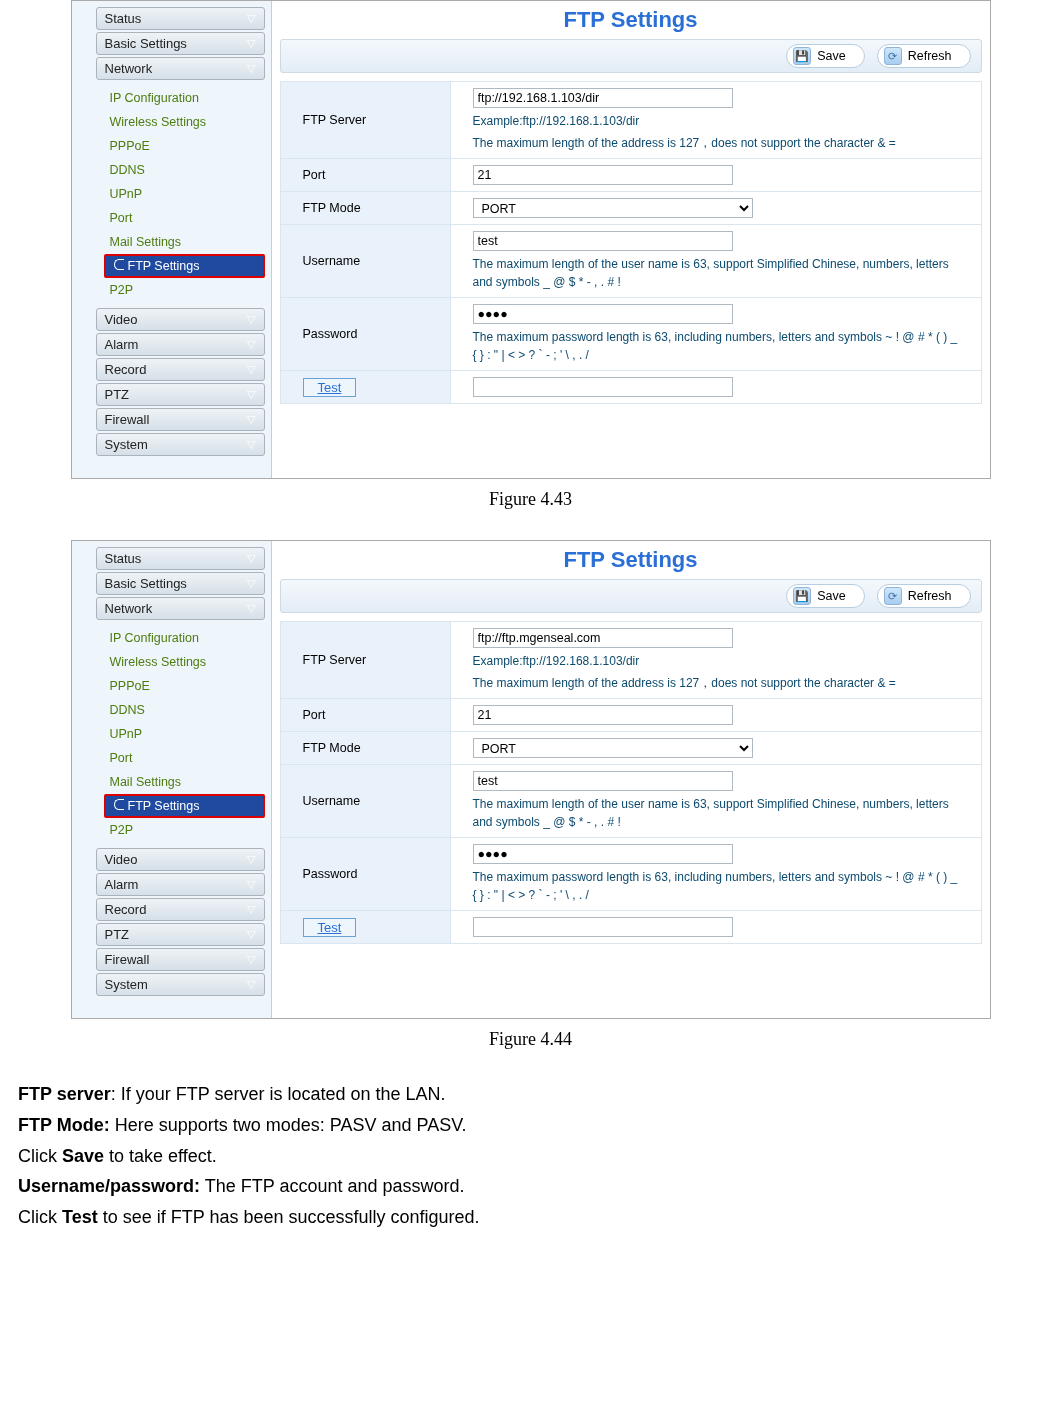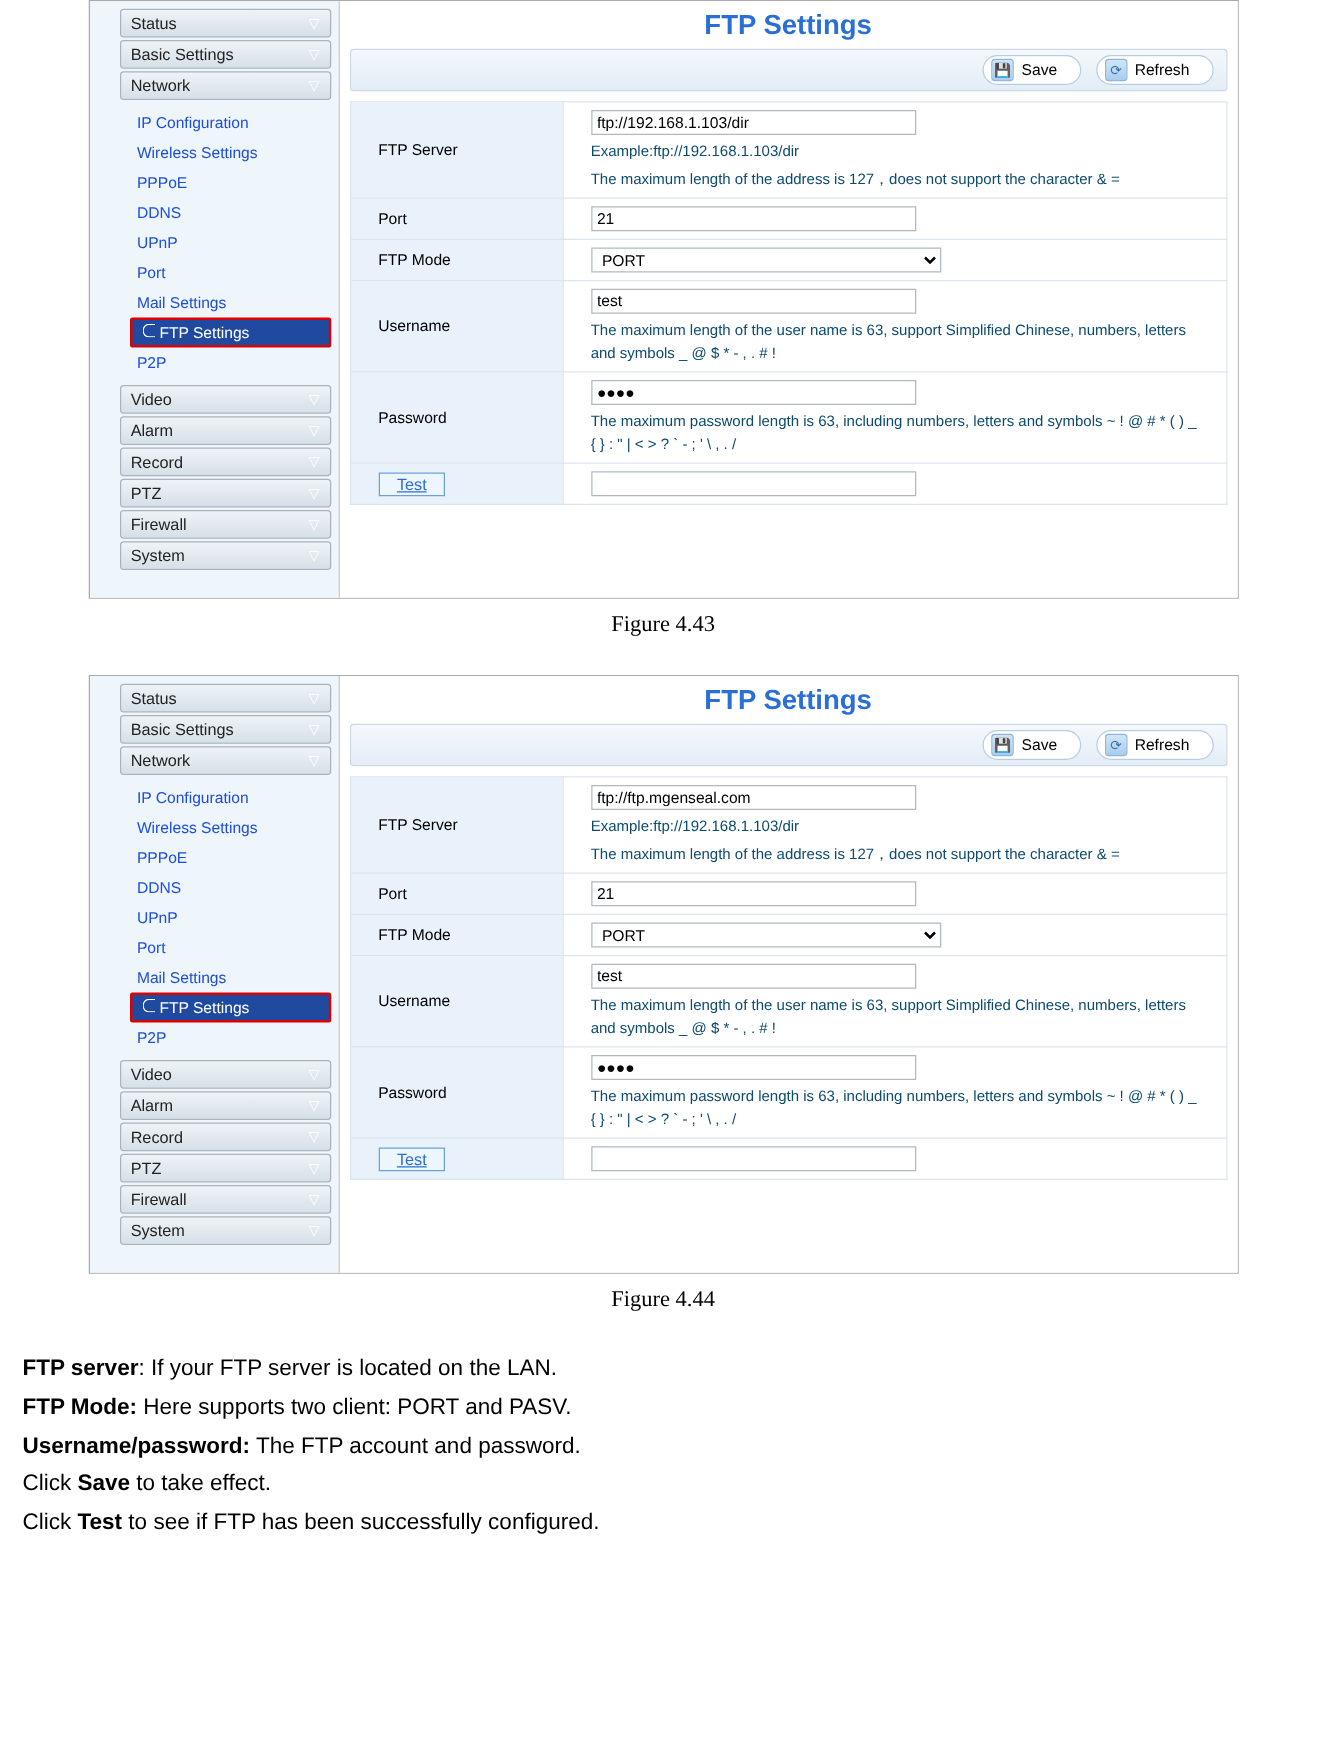--- a/index.html
+++ b/index.html
@@ -12,21 +12,21 @@
   .sidebar { width: 200px; background: #eef5fb; border-right: 1px solid #ccc; padding: 4px 6px 20px 24px; }
   .acc-item {
     display: flex; align-items: center; justify-content: space-between;
     background: linear-gradient(#eef3f7, #d6e0e8);
     border: 1px solid #aab3bb; border-radius: 3px;
     padding: 3px 8px; margin: 2px 0; font-size: 13px; color: #222;
     cursor: pointer;
   }
   .acc-chevron { color: #fff; font-size: 11px; }
   .sub-list { padding: 4px 0 4px 8px; }
-  .sub-item { padding: 5px 6px; font-size: 12.5px; color: #1d4ed8; cursor: pointer; }
+  .sub-item { padding: 5px 6px; font-size: 12.5px; color: #4d7c0f; cursor: pointer; }
   .sub-item.active {
     background: #1f4aa0; color: #fff; border: 2px solid #d00; border-radius: 2px;
     position: relative; padding: 3px 8px;
   }
   .sub-item.active::before {
     content: ""; display: inline-block; width: 9px; height: 9px;
     border: 1px solid #fff; border-radius: 50% 0 0 50%; margin-right: 4px;
     border-right: none;
   }
 
@@ -283,17 +283,17 @@
         </tr>
       </tbody>
         </table>
     </div>
   </div>
 </div>
 <div class="fig-caption">Figure 4.44</div>
 
 <div class="body-text">
   <p><span class="bold">FTP server</span><span>: If your FTP server is located on the LAN.</span></p>
-  <p><span class="bold">FTP Mode:</span><span> Here supports two client: PORT and PASV.</span></p>
+  <p><span class="bold">FTP Mode:</span><span> Here supports two modes: PASV and PASV.</span></p>
+  <p><span>Click </span><span class="bold">Save</span><span> to take effect.</span></p>
   <p><span class="bold">Username/password:</span><span> The FTP account and password.</span></p>
-  <p><span>Click </span><span class="bold">Save</span><span> to take effect.</span></p>
   <p><span>Click </span><span class="bold">Test</span><span> to see if FTP has been successfully configured.</span></p>
 </div>
 
 </body></html>

